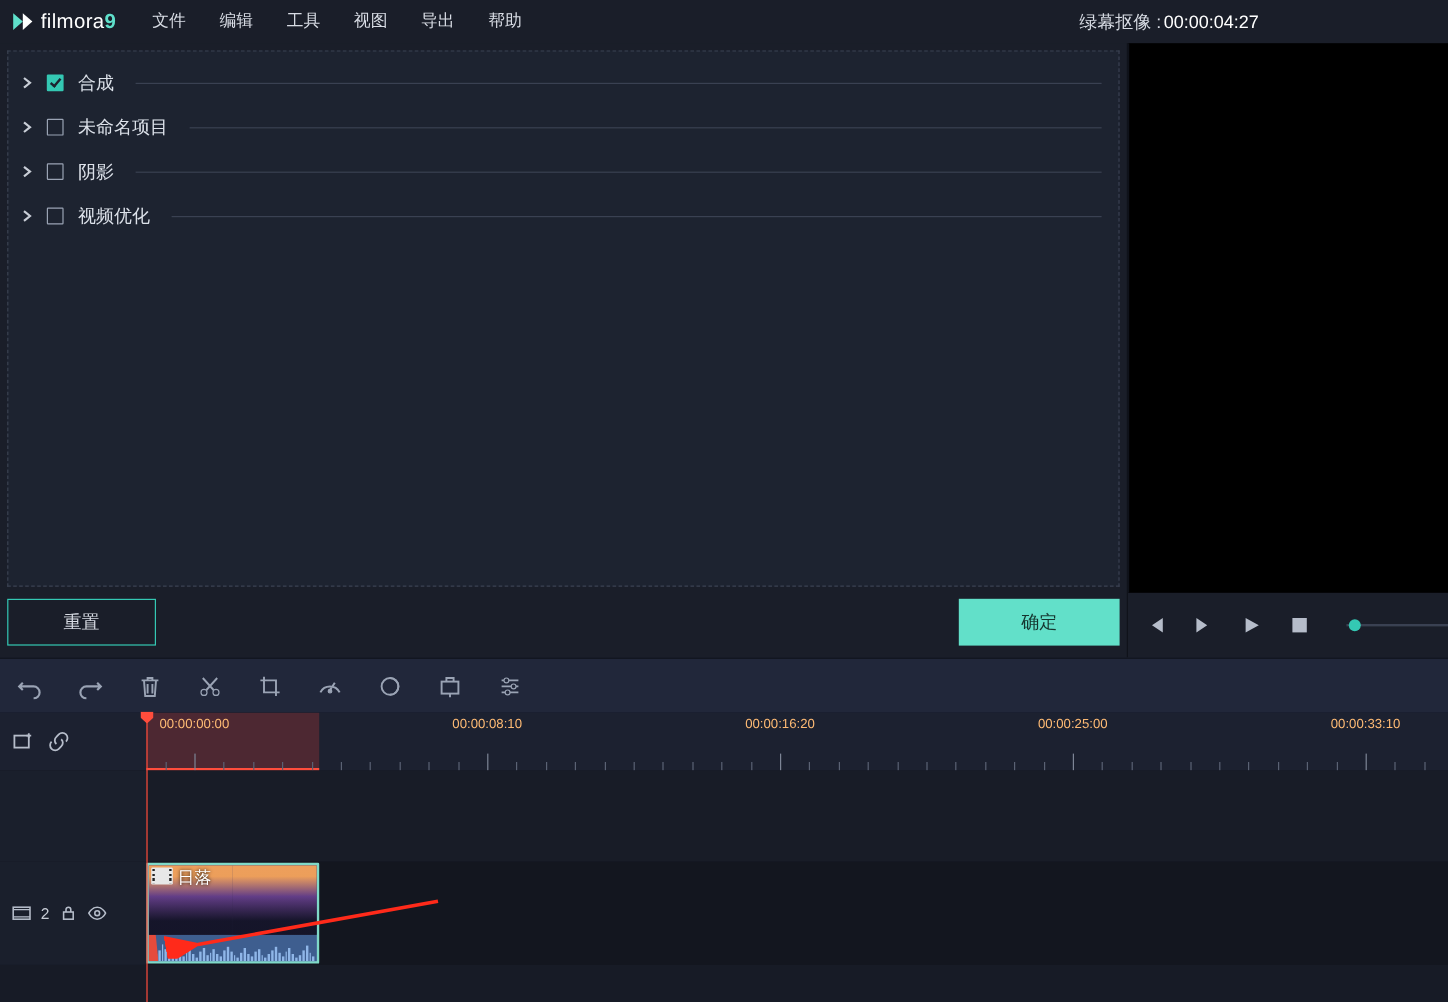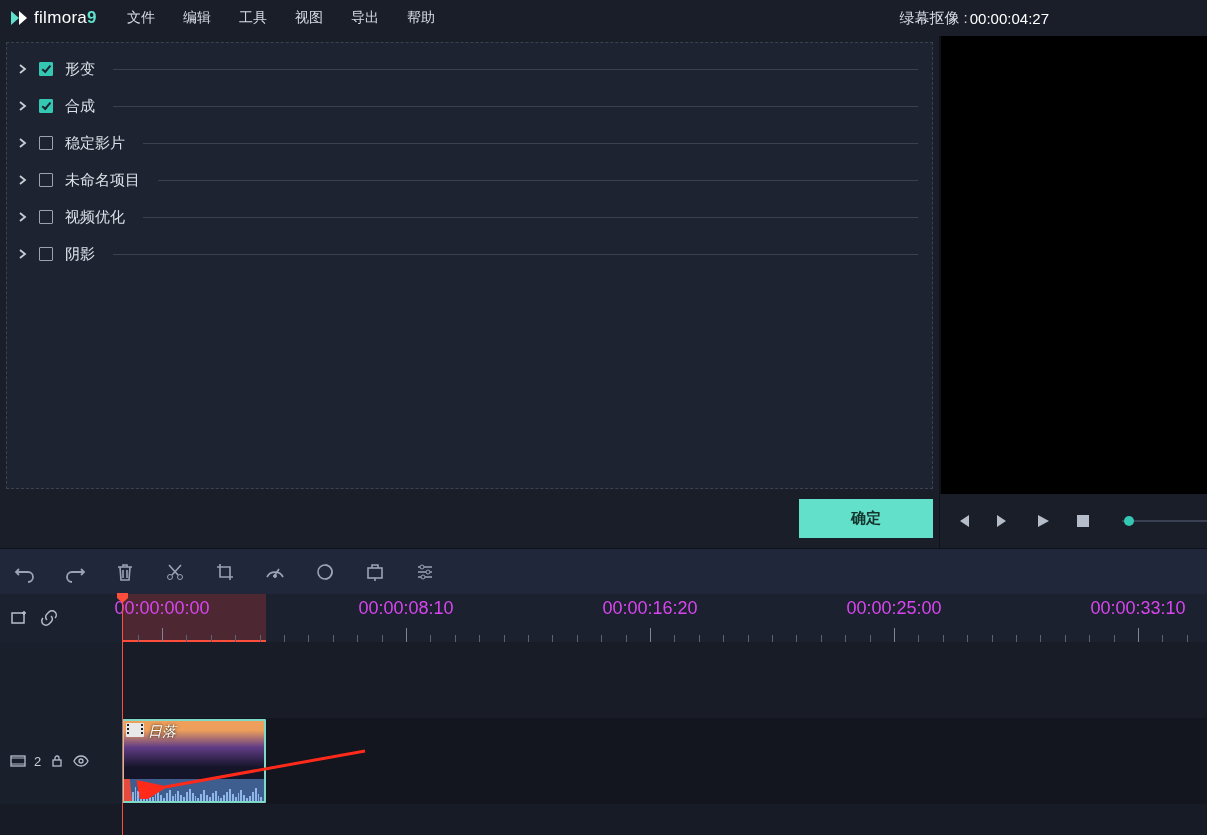--- a/index.html
+++ b/index.html
@@ -148,21 +148,20 @@
     cursor: pointer;
   }
   .btn-ok {
     margin-left: auto;
     background: #62e0c9;
     color: #15352f;
     border: none;
     padding: 10px 52px;
     font-size: 15px;
     cursor: pointer;
-    font-weight: bold;
   }
   .preview-panel {
     flex: 1;
     background: #1a1e29;
     display: flex;
     flex-direction: column;
   }
   .preview-canvas {
     flex: 1;
     background: #000;
@@ -235,22 +234,22 @@
   .thc-icon { width: 18px; height: 18px; display:inline-flex; align-items:center; justify-content:center; }
   .thc-icon svg { stroke: #b6bdca; fill:none; }
   .ruler {
     flex: 1;
     position: relative;
     background: #1c2130;
   }
   .ruler .tc-label {
     position: absolute;
     top: 4px;
-    color: #d946ef;
-    font-size: 18px;
+    color: #fdba74;
+    font-size: 11px;
     transform: translateX(-50%);
   }
   .ruler .tick-major {
     position: absolute; bottom: 0;
     width: 1px; height: 14px;
     background: #7d8596;
   }
   .ruler .tick-minor {
     position: absolute; bottom: 0;
     width: 1px; height: 7px;
@@ -320,21 +319,20 @@
   }
   .clip .filmicon::before,.clip .filmicon::after{
     content:"";position:absolute;top:1px;bottom:1px;width:2px;
     background:repeating-linear-gradient(180deg,#222 0 2px,#e8e8e8 2px 4px);
   }
   .clip .filmicon::before{left:1px;} .clip .filmicon::after{right:1px;}
   .clip .clip-title {
     position: absolute; left: 24px; top: 2px;
     color: #fff; font-size: 14px;
     text-shadow: 0 0 3px #000;
-    font-style: italic;
   }
   .clip .leftedge {
     position: absolute; left: -2px; top: 0; bottom: 0; width: 10px;
     background: #e54b3c;
     clip-path: polygon(0 0, 100% 0, 60% 50%, 100% 100%, 0 100%);
   }
   .clip .wave {
     height: 22px;
     background: #3e5e8f;
     display: flex;
@@ -398,75 +396,56 @@
 <div class="main-area">
   <div class="left-panel">
     <div class="props-box">
       <div class="prop-row">
         <span class="expander">
             <svg width="10" height="10">
               <path d="M2 1 L7 5 L2 9" stroke-width="1.8" fill="none"></path>
             </svg>
           </span>
         <span class="chk checked"></span>
-        <span class="plabel">形变</span>
-        <span class="line"></span>
-      </div>
-      <div class="prop-row">
-        <span class="expander">
-            <svg width="10" height="10">
-              <path d="M2 1 L7 5 L2 9" stroke-width="1.8" fill="none"></path>
-            </svg>
-          </span>
-        <span class="chk checked"></span>
         <span class="plabel">合成</span>
-        <span class="line"></span>
-      </div>
-      <div class="prop-row">
-        <span class="expander">
-            <svg width="10" height="10">
-              <path d="M2 1 L7 5 L2 9" stroke-width="1.8" fill="none"></path>
-            </svg>
-          </span>
-        <span class="chk"></span>
-        <span class="plabel">稳定影片</span>
         <span class="line"></span>
       </div>
       <div class="prop-row">
         <span class="expander">
             <svg width="10" height="10">
               <path d="M2 1 L7 5 L2 9" stroke-width="1.8" fill="none"></path>
             </svg>
           </span>
         <span class="chk"></span>
         <span class="plabel">未命名项目</span>
         <span class="line"></span>
       </div>
       <div class="prop-row">
         <span class="expander">
             <svg width="10" height="10">
               <path d="M2 1 L7 5 L2 9" stroke-width="1.8" fill="none"></path>
             </svg>
           </span>
         <span class="chk"></span>
-        <span class="plabel">视频优化</span>
+        <span class="plabel">阴影</span>
         <span class="line"></span>
       </div>
       <div class="prop-row">
         <span class="expander">
             <svg width="10" height="10">
               <path d="M2 1 L7 5 L2 9" stroke-width="1.8" fill="none"></path>
             </svg>
           </span>
         <span class="chk"></span>
-        <span class="plabel">阴影</span>
+        <span class="plabel">视频优化</span>
         <span class="line"></span>
       </div>
     </div>
     <div class="action-row">
+      <button class="btn-reset">重置</button>
       <button class="btn-ok">确定</button>
     </div>
   </div>
 
   <div class="preview-panel">
     <div class="preview-canvas"></div>
     <div class="preview-controls">
       <span class="pc-icon">
           <svg width="16" height="16" viewBox="0 0 16 16">
             <path d="M4 2v12M14 2 L5 8 L14 14 Z"></path>

